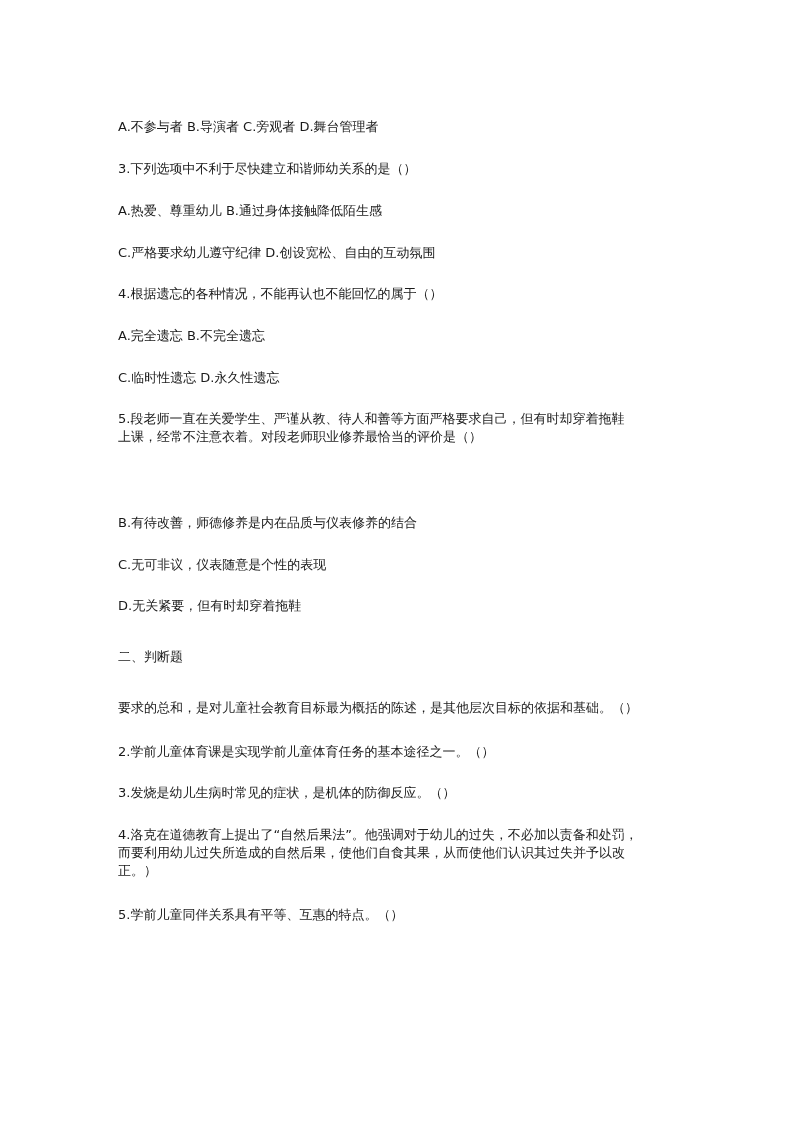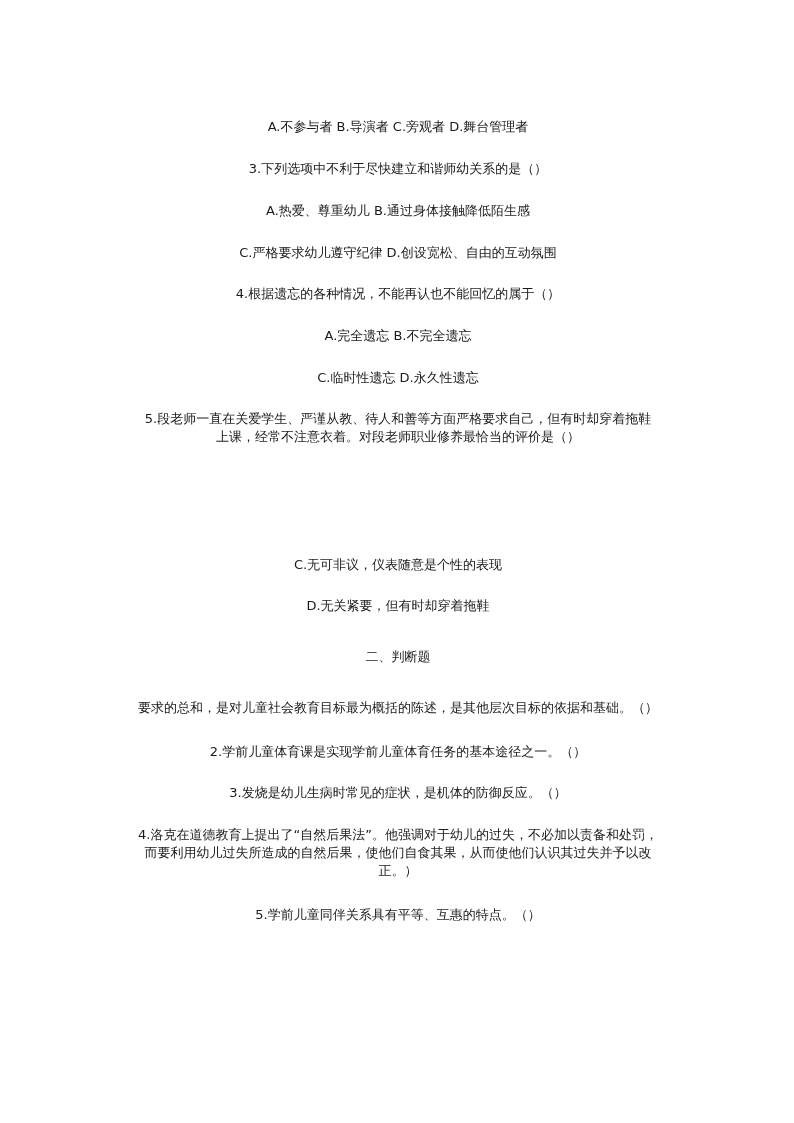--- a/index.html
+++ b/index.html
@@ -1,36 +1,37 @@
 <!DOCTYPE html>
 <html><head>
 <meta charset="utf-8">
 <style>
   html, body { margin: 0; padding: 0; background: #ffffff; }
   body { width: 794px; height: 1123px; position: relative; overflow: hidden;
          font-family: "DejaVu Sans", "Liberation Sans", sans-serif; color: #1a1a1a; }
   .page { position: absolute; left: 0; top: 0; width: 794px; height: 1123px; }
-  .line { position: absolute; left: 118px; width: 560px; font-size: 13px; line-height: 18px; white-space: nowrap; text-align: center; }
+  .line { position: absolute; left: 118px; width: 560px; font-size: 13px; line-height: 18px; white-space: nowrap; }
 </style>
 </head>
 <body>
 
 <div class="page">
   <div class="line" style="top:118px">A.不参与者  B.导演者  C.旁观者  D.舞台管理者</div>
 
   <div class="line" style="top:160px">3.下列选项中不利于尽快建立和谐师幼关系的是（）</div>
   <div class="line" style="top:202px">A.热爱、尊重幼儿  B.通过身体接触降低陌生感</div>
   <div class="line" style="top:244px">C.严格要求幼儿遵守纪律  D.创设宽松、自由的互动氛围</div>
 
   <div class="line" style="top:285px">4.根据遗忘的各种情况，不能再认也不能回忆的属于（）</div>
   <div class="line" style="top:327px">A.完全遗忘  B.不完全遗忘</div>
   <div class="line" style="top:369px">C.临时性遗忘  D.永久性遗忘</div>
 
   <div class="line" style="top:410px">5.段老师一直在关爱学生、严谨从教、待人和善等方面严格要求自己，但有时却穿着拖鞋</div>
   <div class="line" style="top:428px">上课，经常不注意衣着。对段老师职业修养最恰当的评价是（）</div>
+  <div class="line" style="top:514px">B.有待改善，师德修养是内在品质与仪表修养的结合</div>
   <div class="line" style="top:556px">C.无可非议，仪表随意是个性的表现</div>
   <div class="line" style="top:597px">D.无关紧要，但有时却穿着拖鞋</div>
 
   <div class="line" style="top:648px">二、判断题</div>
 
   <div class="line" style="top:699px">要求的总和，是对儿童社会教育目标最为概括的陈述，是其他层次目标的依据和基础。（）</div>
   <div class="line" style="top:743px">2.学前儿童体育课是实现学前儿童体育任务的基本途径之一。（）</div>
   <div class="line" style="top:784px">3.发烧是幼儿生病时常见的症状，是机体的防御反应。（）</div>
   <div class="line" style="top:826px">4.洛克在道德教育上提出了“自然后果法”。他强调对于幼儿的过失，不必加以责备和处罚，</div>
   <div class="line" style="top:844px">而要利用幼儿过失所造成的自然后果，使他们自食其果，从而使他们认识其过失并予以改</div>

